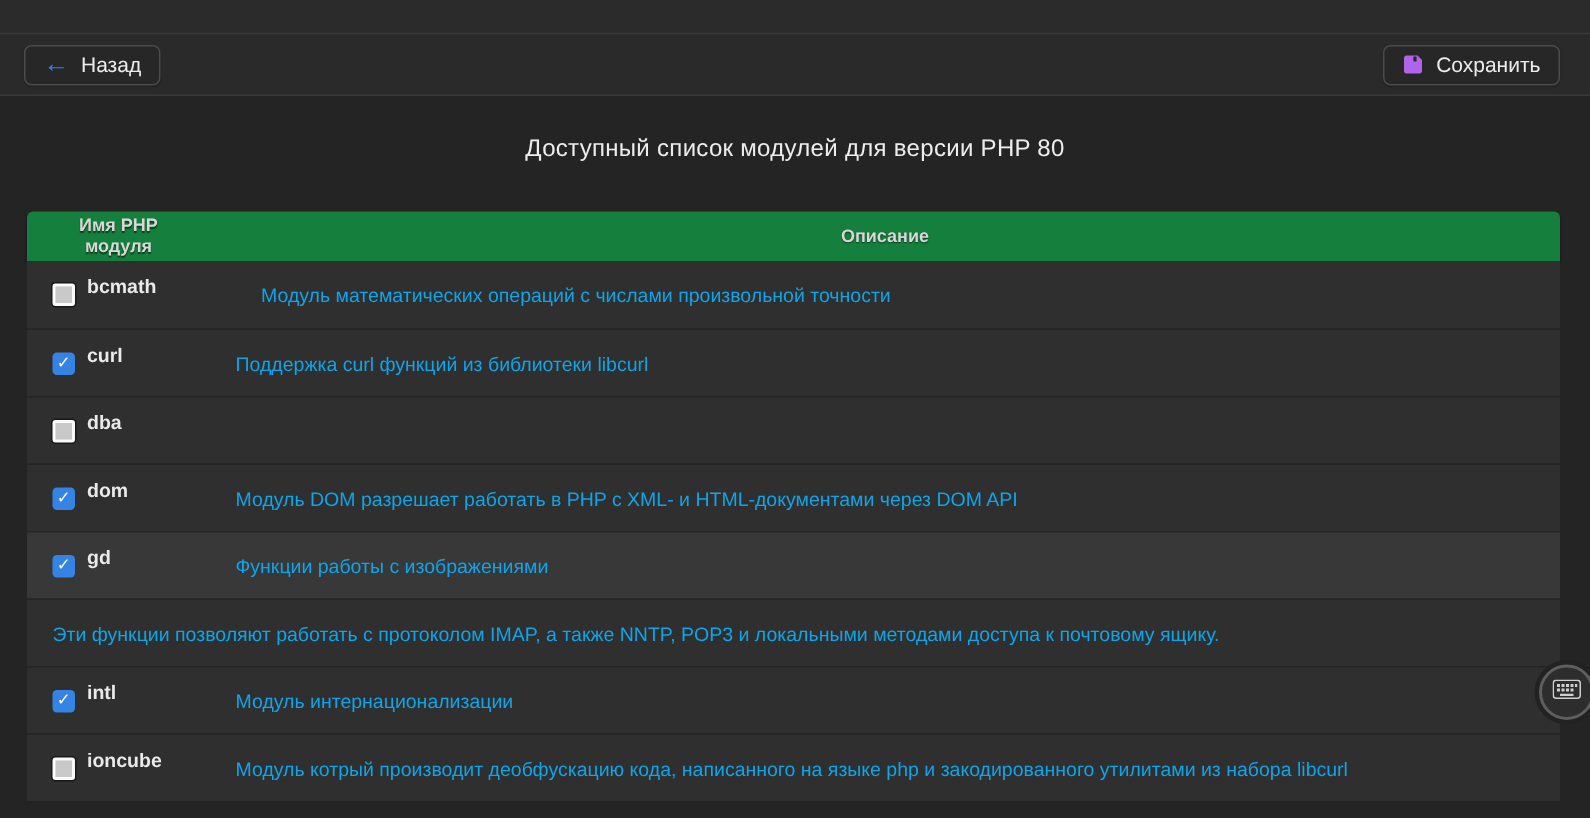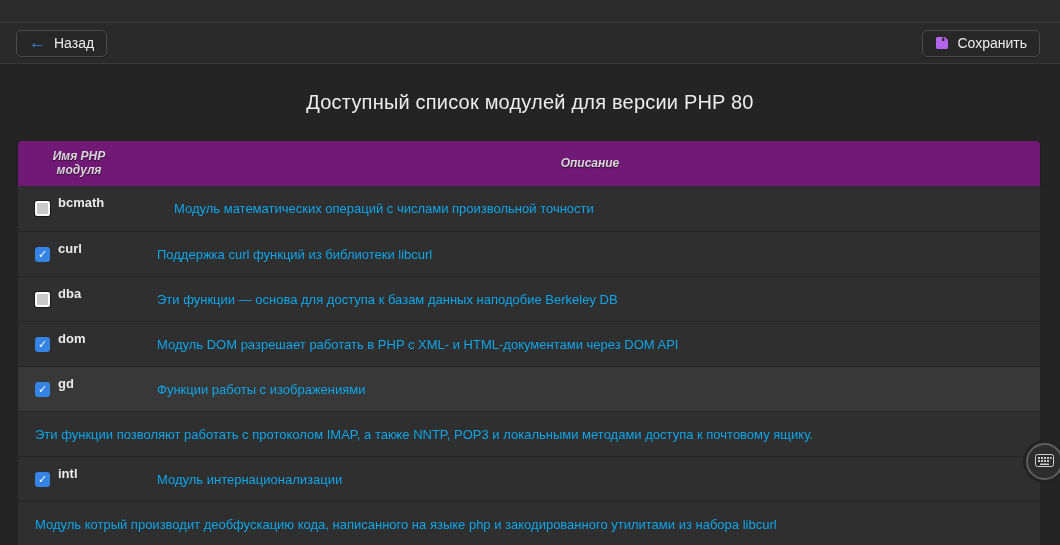--- a/index.html
+++ b/index.html
@@ -30,33 +30,32 @@
     height:27px; padding:0 12px;
     color:#ececec; font-size:14px; cursor:pointer;
     box-shadow:0 1px 1px rgba(0,0,0,.25);
   }
   .back-arrow { color:#3584e4; font-size:17px; font-weight:bold; line-height:1; position:relative; top:-1px; }
   .save-svg { display:block; }
 
   
   .page-title {
     text-align:center; color:#ededed;
-    font-size:20px; font-weight:normal;
+    font-size:16px; font-weight:normal;
     margin-top:27px; letter-spacing:.2px;
   }
 
   
   .modules-table {
     position:absolute; left:18px; top:141px; width:1022px;
   }
   .thead {
-    display:flex; height:45px; background:#701a75;
+    display:flex; height:33px; background:#15803d;
     border-radius:4px 4px 0 0;
     box-shadow:0 1px 2px rgba(0,0,0,.45);
-    font-style:italic;
   }
   .th {
     display:flex; align-items:center; justify-content:center;
     color:#d8d8d8; font-size:12px; font-weight:bold; text-align:center;
     text-shadow:0 1px 1px rgba(0,0,0,.6); line-height:1.15;
   }
   .th-name { width:122px; }
   .th-name span { display:inline-block; max-width:78px; }
   .th-desc { flex:1;text-align:right; }
 
@@ -157,23 +156,20 @@
     </div>
     <div class="cell-desc">
       <span>Поддержка curl функций из библиотеки libcurl</span>
     </div>
   </div>
       <div class="row">
     <div class="cell-name">
       <span class="checkbox unchecked"></span>
       <span class="module-name">dba</span>
     </div>
-    <div class="cell-desc">
-      <span>Эти функции — основа для доступа к базам данных наподобие Berkeley DB</span>
-    </div>
   </div>
       <div class="row">
     <div class="cell-name">
       <span class="checkbox checked">✓</span>
       <span class="module-name">dom</span>
     </div>
     <div class="cell-desc">
       <span>Модуль DOM разрешает работать в PHP с XML- и HTML-документами через DOM API</span>
     </div>
   </div>
@@ -194,20 +190,24 @@
       <div class="row">
     <div class="cell-name">
       <span class="checkbox checked">✓</span>
       <span class="module-name">intl</span>
     </div>
     <div class="cell-desc">
       <span>Модуль интернационализации</span>
     </div>
   </div>
       <div class="row">
+    <div class="cell-name">
+      <span class="checkbox unchecked"></span>
+      <span class="module-name">ioncube</span>
+    </div>
     <div class="cell-desc">
       <span>Модуль котрый производит деобфускацию кода, написанного на языке php и закодированного утилитами из набора libcurl</span>
     </div>
   </div>
     </div>
 </div>
 
 <div class="kb-btn">
   <span>
     <svg width="19" height="13" viewBox="0 0 19 13">

